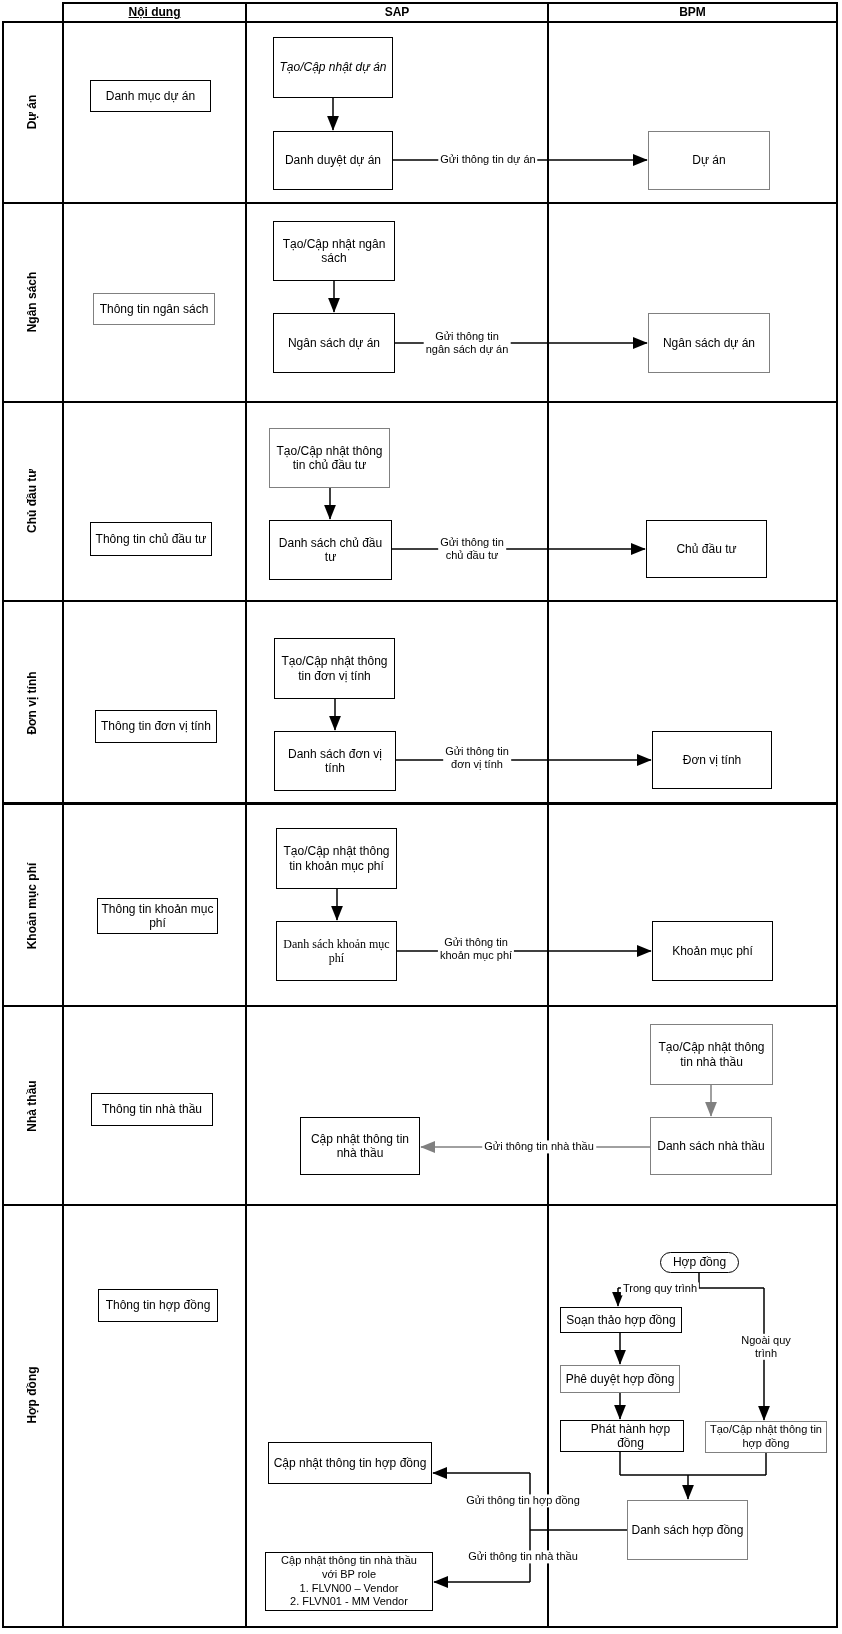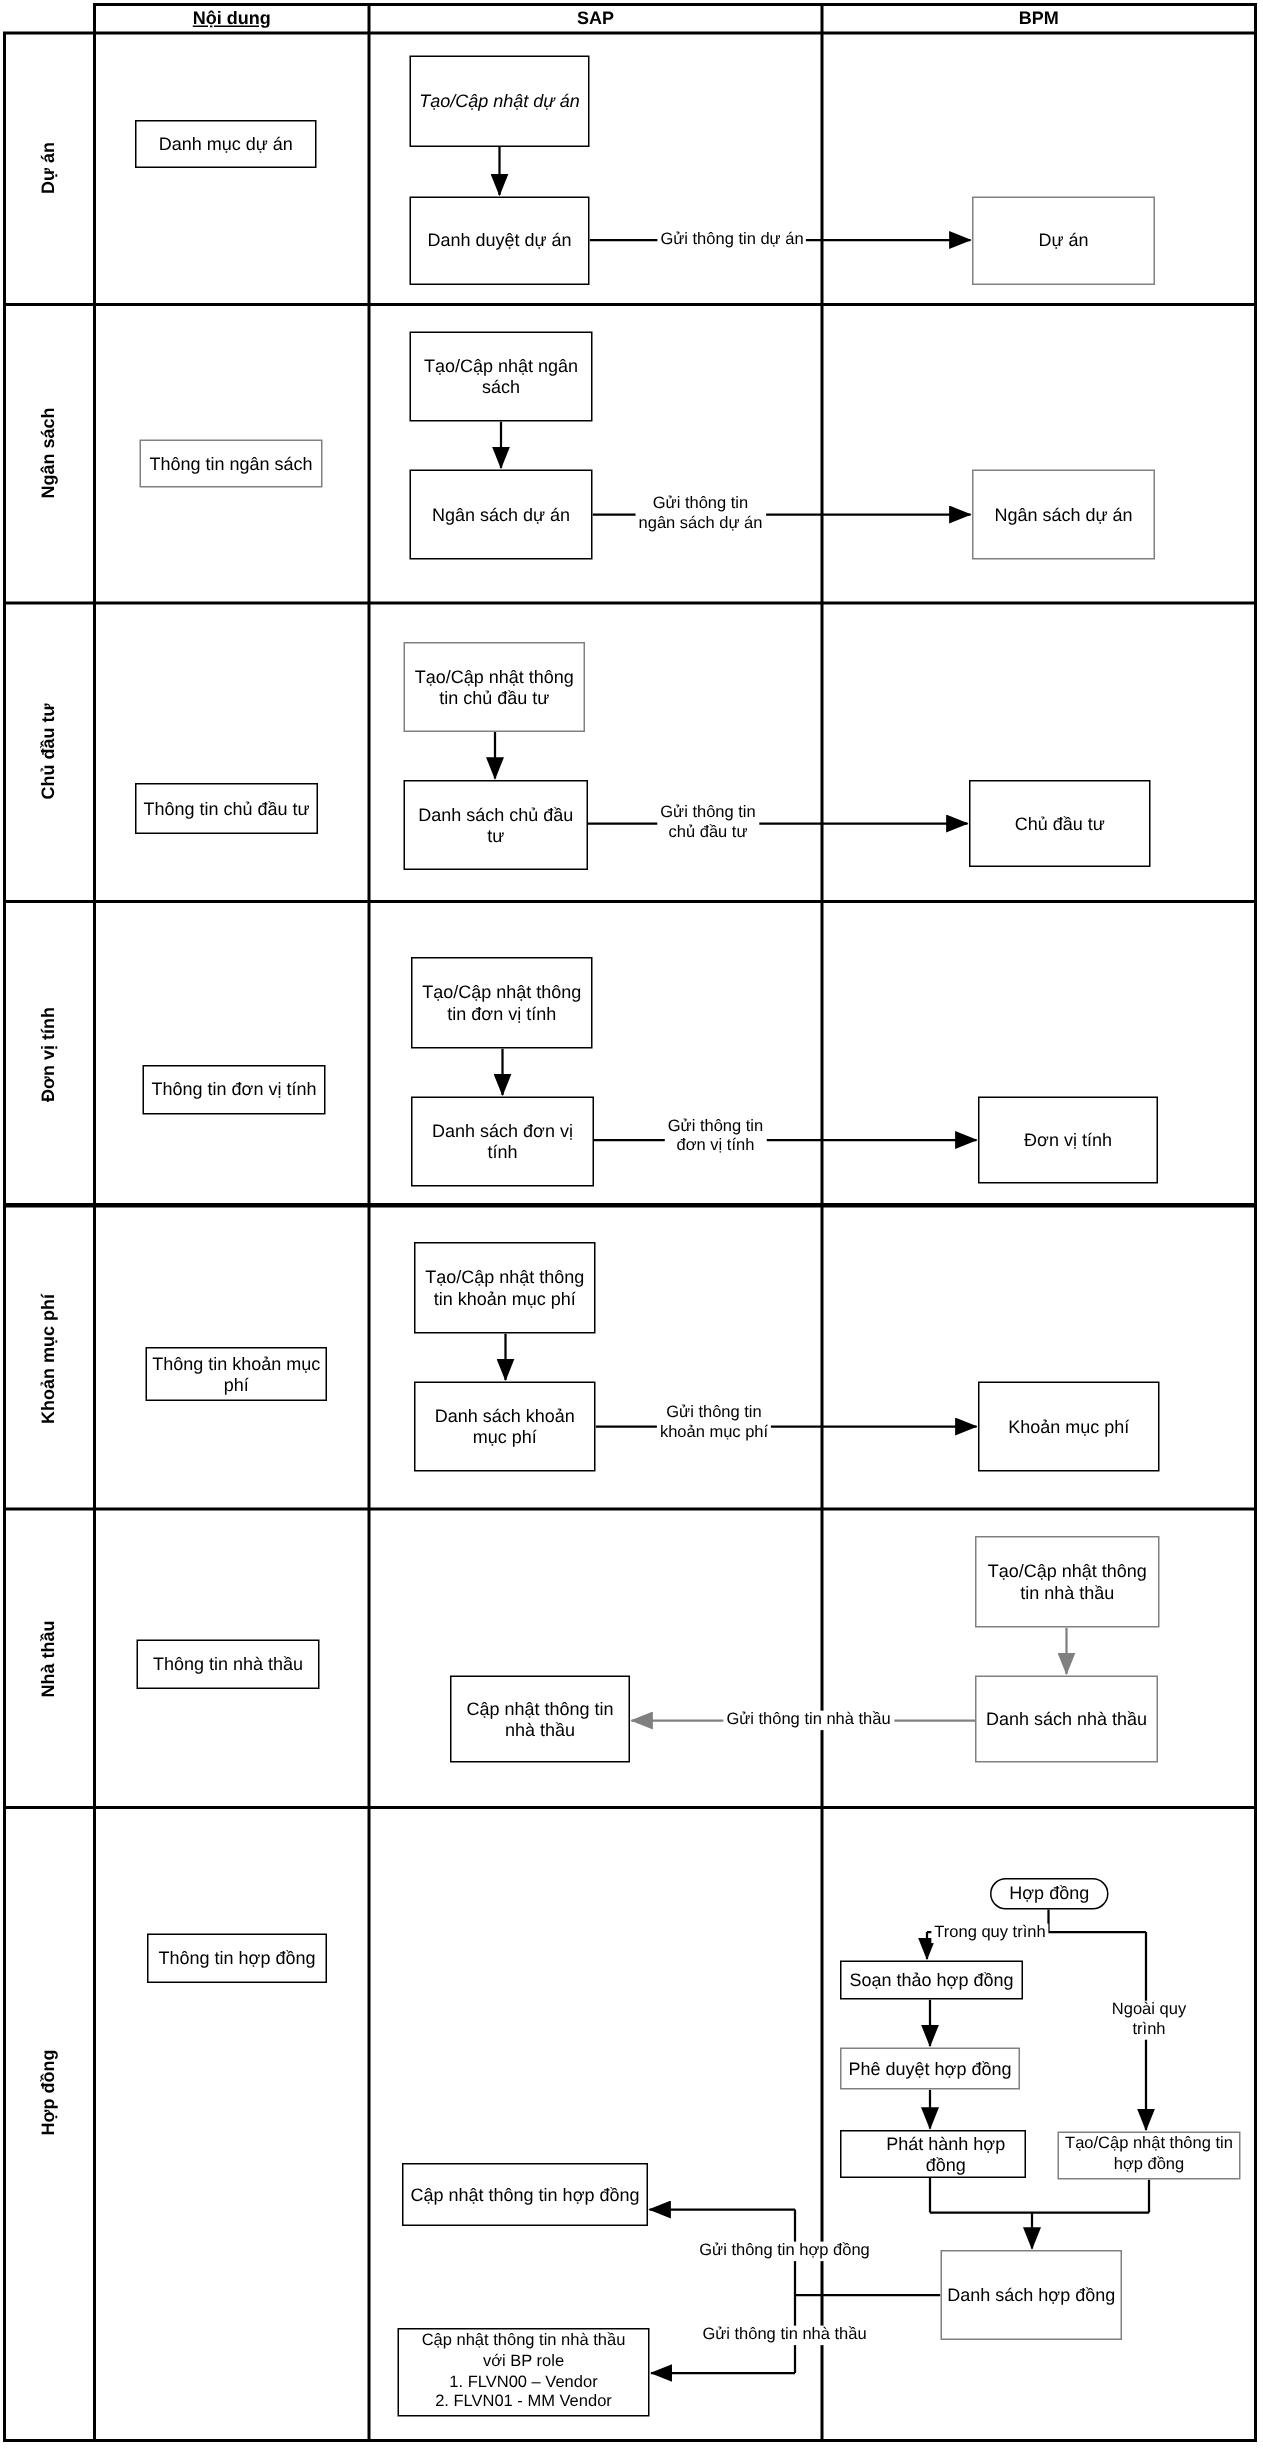--- a/index.html
+++ b/index.html
@@ -128,21 +128,21 @@
 
   <div class="node" style="left:95px;top:710px;width:122px;height:33px;">Thông tin đơn vị tính</div>
   <div class="node" style="left:274px;top:638px;width:121px;height:61px;">Tạo/Cập nhật thông tin đơn vị tính</div>
   <div class="node" style="left:274px;top:731px;width:122px;height:60px;">Danh sách đơn vị tính</div>
   <div class="node" style="left:652px;top:731px;width:120px;height:58px;">Đơn vị tính</div>
   <div class="elabel" style="left:477px;top:758px;">Gửi thông tin
 đơn vị tính</div>
 
   <div class="node" style="left:97px;top:898px;width:121px;height:36px;">Thông tin khoản mục phí</div>
   <div class="node" style="left:276px;top:828px;width:121px;height:61px;">Tạo/Cập nhật thông tin khoản mục phí</div>
-  <div class="node" style="left:276px;top:921px;width:121px;height:60px;">Danh sách khoản mục phí</div>
+  <div class="node" style="left:276px;top:921px;width:121px;height:60px;font-family:Liberation Serif, serif;">Danh sách khoản mục phí</div>
   <div class="node" style="left:652px;top:921px;width:121px;height:60px;">Khoản mục phí</div>
   <div class="elabel" style="left:476px;top:949px;">Gửi thông tin
 khoản mục phí</div>
 
   <div class="node" style="left:91px;top:1093px;width:122px;height:33px;">Thông tin nhà thầu</div>
   <div class="node gray" style="left:650px;top:1024px;width:123px;height:61px;">Tạo/Cập nhật thông tin nhà thầu</div>
   <div class="node gray" style="left:650px;top:1117px;width:122px;height:58px;">Danh sách nhà thầu</div>
   <div class="node" style="left:300px;top:1117px;width:120px;height:58px;">Cập nhật thông tin nhà thầu</div>
   <div class="elabel" style="left:539px;top:1147px;">Gửi thông tin nhà thầu</div>
 

